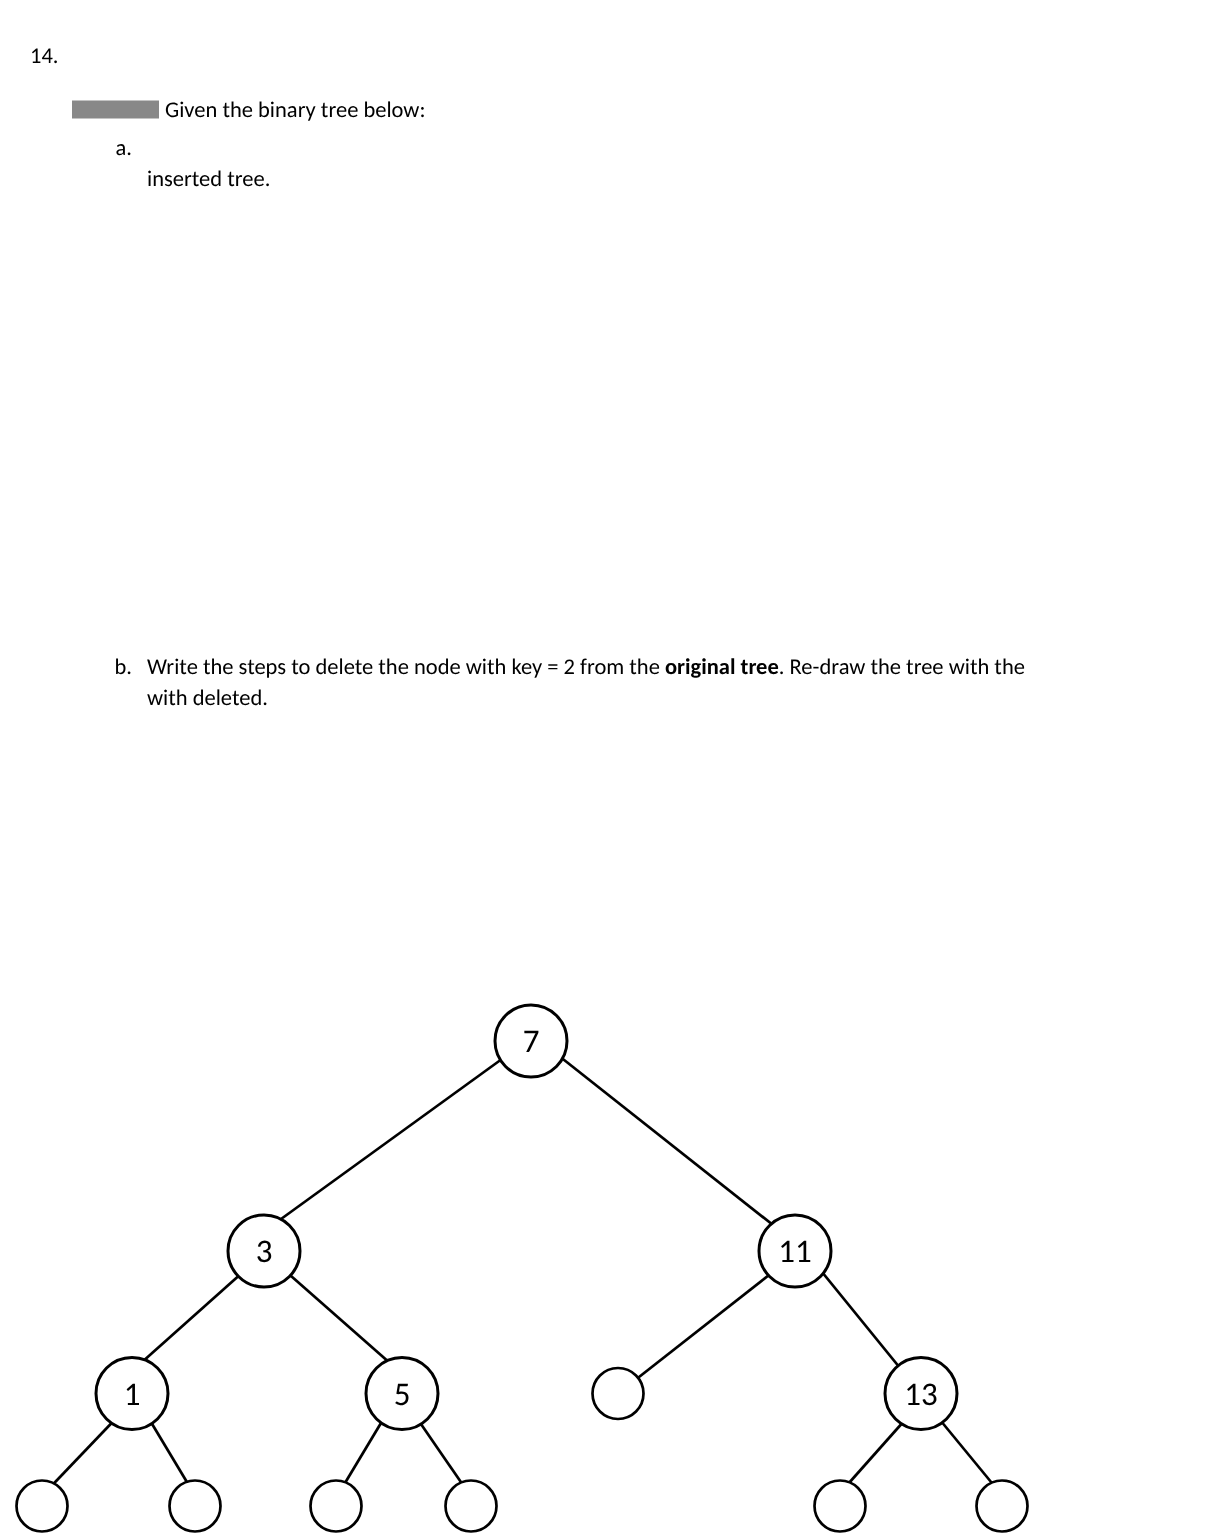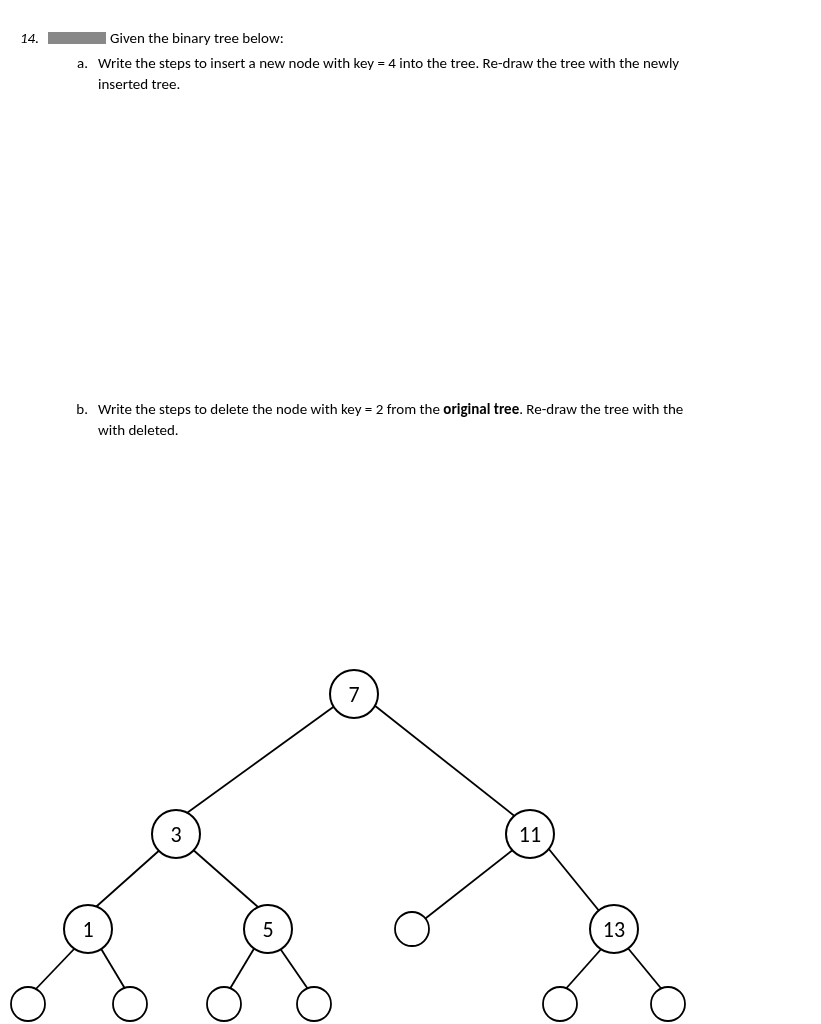--- a/index.html
+++ b/index.html
@@ -15,34 +15,34 @@
     }
     .content {
       padding: 28px 26px 0 20px;
     }
     .question-row {
       display: flex;
     }
     .q-num {
       width: 28px;
       flex-shrink: 0;
-      font-style: italic;
     }
     .redact {
       display: inline-block;
       width: 58px;
       height: 12px;
       background: #888;
       vertical-align: baseline;
       margin-right: 4px;
       position: relative;
       top: 1px;
     }
     .q-body {
       flex: 1;
+      margin-top: 36px;
     }
     .subparts {
       margin-left: 20px;
     }
     .subpart {
       display: flex;
       margin-top: 4px;
     }
     .sub-label {
       width: 30px;
@@ -80,21 +80,21 @@
 
 <div class="content">
   <div class="question-row">
     <div class="q-num">14.</div>
     <div class="q-body">
       <span class="redact"></span><span>Given the binary tree below:</span>
       <div class="subparts">
         <div class="subpart">
           <div class="sub-label">a.</div>
           <div class="sub-body">
-            <span>Write the steps to insert a new node with key = 4 into the tree.  Re-draw the tree with the newly</span><br>
+            <br>
             <span>inserted tree.</span>
           </div>
         </div>
         <div class="gap-a"></div>
         <div class="subpart">
           <div class="sub-label">b.</div>
           <div class="sub-body">
             <span>Write the steps to delete the node with key = 2 from the </span><span class="bold">original tree</span><span>.  Re-draw the tree with the</span><br>
             <span>with deleted.</span>
           </div>

